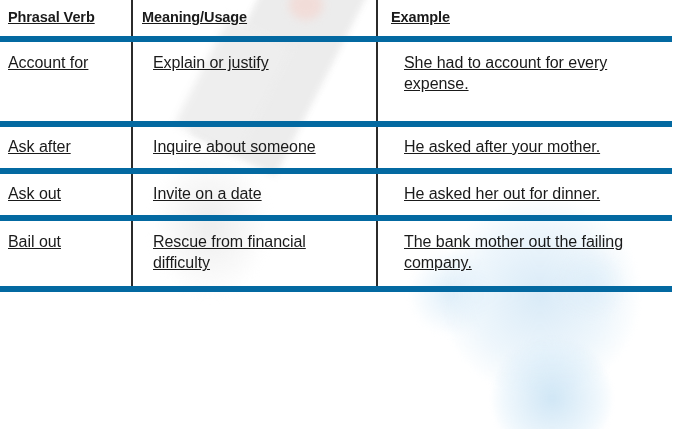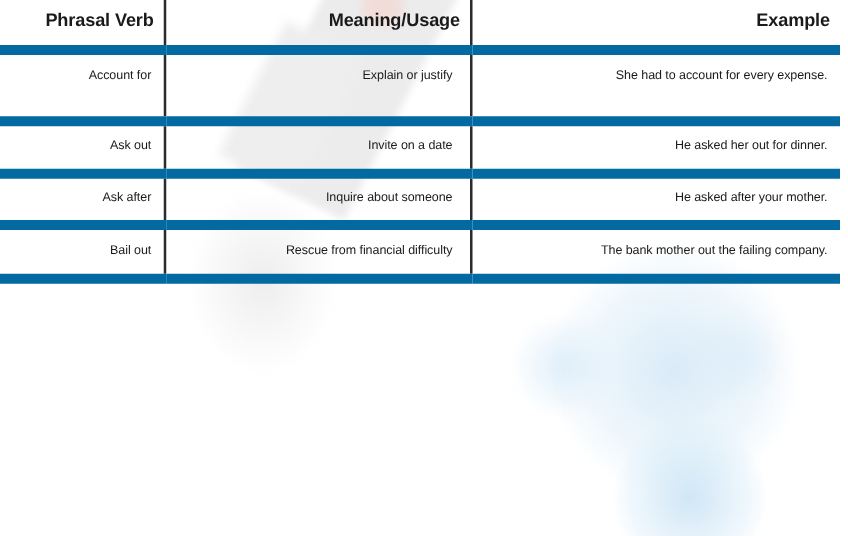--- a/index.html
+++ b/index.html
@@ -113,44 +113,45 @@
     width: 672px;
     border-collapse: collapse;
     table-layout: fixed;
   }
   #phrasal-verb-table col.c1 { width: 132px; }
   #phrasal-verb-table col.c2 { width: 245px; }
   #phrasal-verb-table col.c3 { width: 295px; }
 
   #phrasal-verb-table th,
   #phrasal-verb-table td {
-    border-bottom: 8px solid #0369a1;
+    border-bottom: 6px solid #0369a1;
     border-right: 2px solid #2b2b2b;
     vertical-align: top;
-    text-align: right;
+    text-align: left;
     background: transparent;
+    text-decoration: underline;
   }
   #phrasal-verb-table th:last-child,
   #phrasal-verb-table td:last-child {
     border-right: none;
   }
 
   thead th {
     font-size: 14.5px;
     font-weight: bold;
     line-height: 1.25;
     padding: 8px 8px 10px 8px;
     letter-spacing: -0.1px;
   }
   thead th.col-verb { padding-left: 8px; }
   thead th.col-meaning { padding-left: 9px; }
   thead th.col-example { padding-left: 13px; }
 
   tbody td {
-    font-size: 10px;
+    font-size: 16px;
     font-weight: normal;
     line-height: 1.33;
     padding: 10px 10px 12px 8px;
     letter-spacing: -0.05px;
     border-radius: 18px;
   }
   tbody td.col-meaning { padding-left: 20px; padding-right: 14px; }
   tbody td.col-example { padding-left: 26px; padding-right: 10px; }
 
   tbody tr.tall td { padding-bottom: 26px; }
@@ -183,28 +184,28 @@
       <th class="col-example">Example</th>
     </tr>
   </thead>
   <tbody>
     <tr class="tall">
       <td class="col-verb">Account for</td>
       <td class="col-meaning">Explain or justify</td>
       <td class="col-example">She had to account for every expense.</td>
     </tr>
     <tr class="short">
+      <td class="col-verb">Ask after</td>
+      <td class="col-meaning">Inquire about someone</td>
+      <td class="col-example">He asked after your mother.</td>
+    </tr>
+    <tr class="short">
       <td class="col-verb">Ask out</td>
       <td class="col-meaning">Invite on a date</td>
       <td class="col-example">He asked her out for dinner.</td>
-    </tr>
-    <tr class="short">
-      <td class="col-verb">Ask after</td>
-      <td class="col-meaning">Inquire about someone</td>
-      <td class="col-example">He asked after your mother.</td>
     </tr>
     <tr>
       <td class="col-verb">Bail out</td>
       <td class="col-meaning">Rescue from financial difficulty</td>
       <td class="col-example">The bank mother out the failing company.</td>
     </tr>
   </tbody>
 </table>
 
 </body></html>

